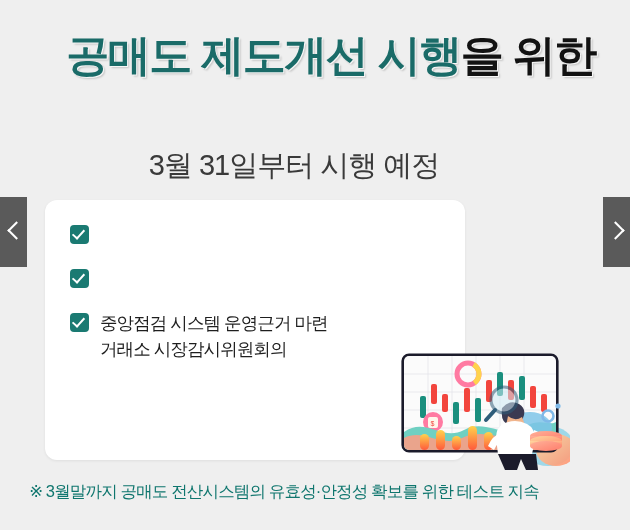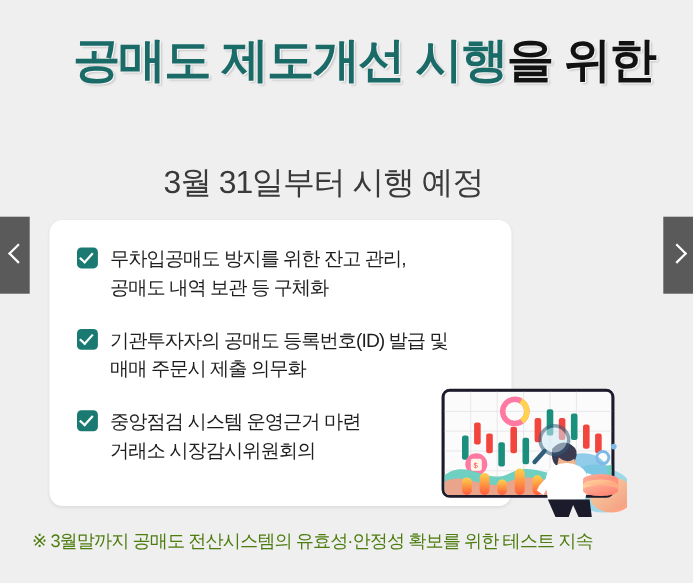--- a/index.html
+++ b/index.html
@@ -42,21 +42,21 @@
     content:"";position:absolute;left:5px;top:2px;
     width:5px;height:10px;border:solid #fff;border-width:0 2.4px 2.4px 0;
     transform:rotate(42deg);
   }
   .btxt{font-size:17.5px;line-height:26px;color:#1e1e1e;letter-spacing:-0.9px;}
   .btxt div{white-space:nowrap;}
 
   
   .footer{
     position:absolute;left:0;top:481px;width:568px;text-align:center;
-    font-size:16.5px;color:#4d7c0f;letter-spacing:-0.85px;
+    font-size:16.5px;color:#0f766e;letter-spacing:-0.85px;
   }
 
   
   .nav{
     position:absolute;top:197px;width:27px;height:70px;
     background:#5a5a5a;cursor:pointer;
   }
   .nav.left{left:0;}
   .nav.right{right:0;}
   .nav i{
@@ -79,32 +79,24 @@
     <div class="title-line"><span class="t-teal">공매도 제도개선 시행</span><span class="t-black">을 위한</span></div>
   </div>
 
   <div class="subtitle">3월 31일부터 시행 예정</div>
 
   <div class="card">
     <div class="bullets">
 
       <div class="bullet">
         <span class="chk"></span>
-        <span class="btxt">
-          <div>무차입공매도 방지를 위한 잔고 관리,</div>
-          <div>공매도 내역 보관 등 구체화</div>
-        </span>
       </div>
 
       <div class="bullet">
         <span class="chk"></span>
-        <span class="btxt">
-          <div>기관투자자의 공매도 등록번호(ID) 발급 및</div>
-          <div>매매 주문시 제출 의무화</div>
-        </span>
       </div>
 
       <div class="bullet">
         <span class="chk"></span>
         <span class="btxt">
           <div>중앙점검 시스템 운영근거 마련</div>
           <div>거래소 시장감시위원회의</div>
         </span>
       </div>
 

